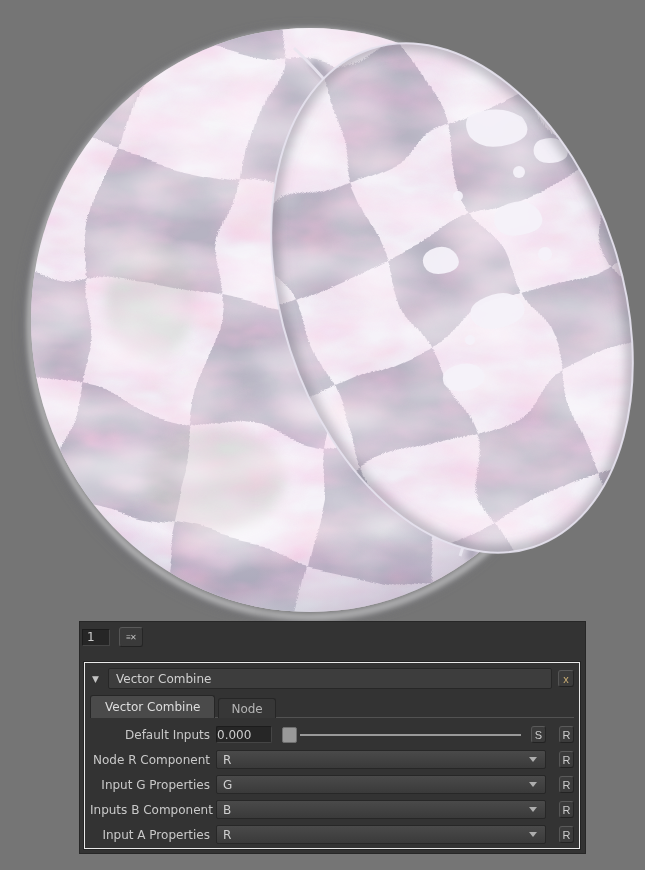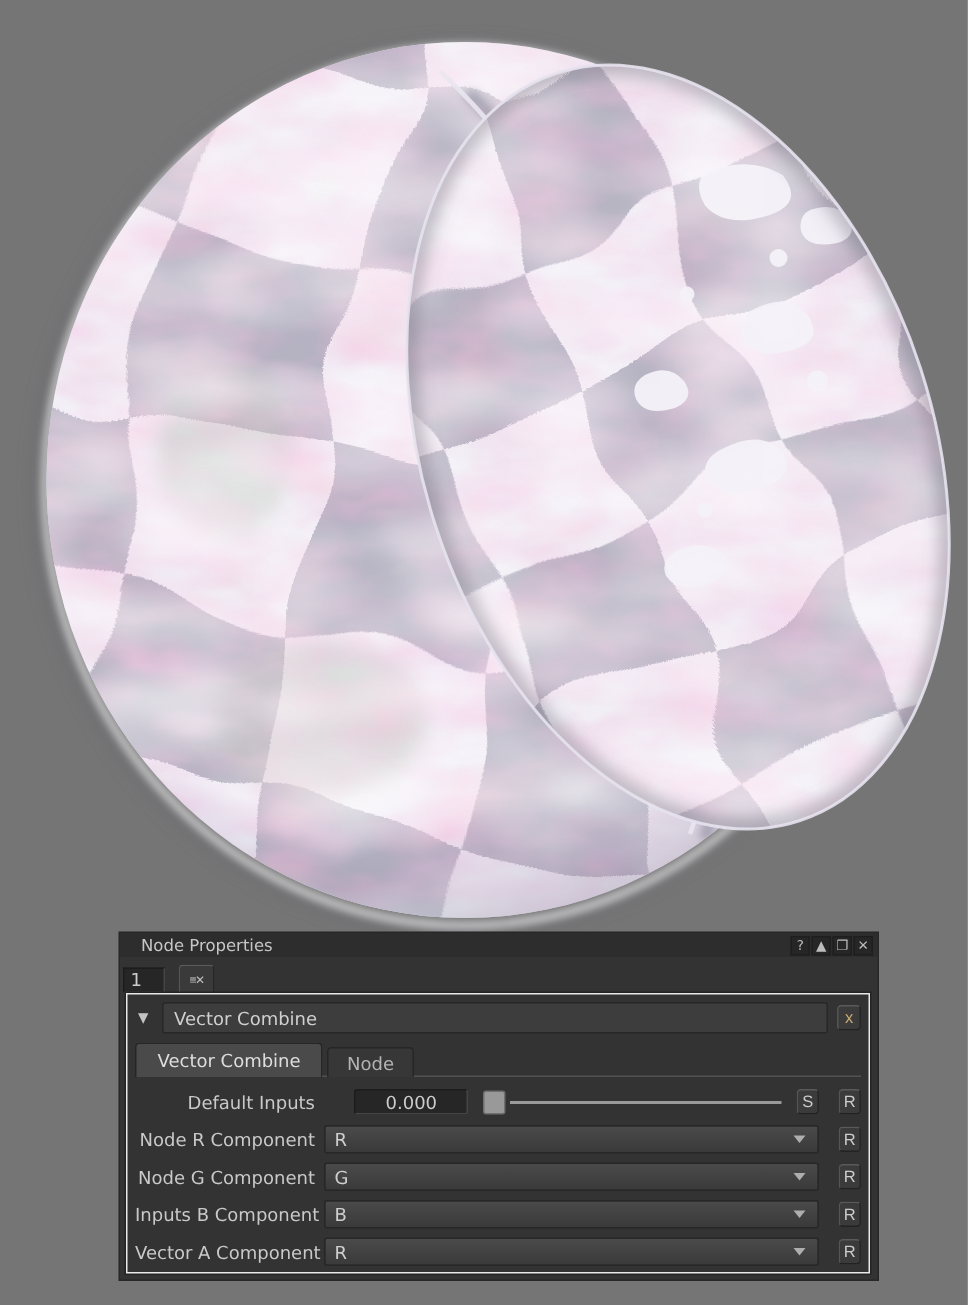--- a/index.html
+++ b/index.html
@@ -35,21 +35,21 @@
   .tab{border:1px solid #262626;border-bottom:none;border-radius:3px 3px 0 0;
     font-size:12px;display:flex;align-items:center;justify-content:center;}
   .tab.active{background:#4a4a4a;color:#dedede;height:22px;padding:0 14px;margin-bottom:-1px;}
   .tab.inactive{background:#373737;color:#b4b4b4;height:19px;padding:0 12px;margin:0 0 -1px 3px;}
   .tab-content{margin:0 5px;border-top:1px solid #525252;padding:7px 0 0 0;
     display:flex;flex-direction:column;gap:6px;}
   .prow{display:flex;align-items:center;height:19px;}
   .plabel{width:120px;text-align:right;margin-right:6px;color:#c9c9c9;white-space:nowrap;}
   .pfield{width:54px;height:15px;background:#262626;border:1px solid #1c1c1c;
     border-bottom-color:#454545;border-right-color:#454545;border-radius:2px;
-    color:#cccccc;display:flex;align-items:center;padding-left:20px;margin-left:20px;}
+    color:#cccccc;display:flex;align-items:center;padding-left:0;}
   .slider-zone{flex:1;display:flex;align-items:center;margin:0 10px;}
   .slider-handle{width:13px;height:14px;background:#999999;border:1px solid #6f6f6f;border-radius:2px;}
   .slider-groove{flex:1;height:2px;background:#9a9a9a;margin-left:3px;}
   .dropdown{flex:1;height:19px;background:linear-gradient(#4a4a4a,#3a3a3a);
     border:1px solid #272727;border-radius:2px;display:flex;align-items:center;
     padding:0 8px 0 6px;color:#cfcfcf;box-sizing:border-box;}
   .dd-arrow{margin-left:auto;width:0;height:0;border:4px solid transparent;
     border-top:5px solid #aeaeae;transform:translateY(2px);}
   .btn-sq{width:15px;height:17px;background:#3b3b3b;border:1px solid;
     border-color:#5a5a5a #262626 #222222 #555555;border-radius:3px;color:#cccccc;
@@ -145,29 +145,20 @@
         <circle cx="458" cy="196" r="5"></circle>
       <circle cx="545" cy="254" r="7"></circle>
         <circle cx="470" cy="340" r="5"></circle>
     </g>
     <ellipse cx="452" cy="298" rx="170" ry="262" transform="rotate(-18 452 298)" fill="none" stroke="#62626e" stroke-opacity="0.45" stroke-width="12" filter="url(#soft6)"></ellipse>
   </g>
   <ellipse cx="452" cy="298" rx="170" ry="262" transform="rotate(-18 452 298)" fill="none" stroke="#e6e2ee" stroke-opacity="0.9" stroke-width="2"></ellipse>
 </svg>
 
 <div class="panel">
-  <div class="titlebar">
-    <span class="title">Node Properties</span>
-    <span class="tb-icons">
-      <span class="tb-icon">?</span>
-      <span class="tb-icon">▲</span>
-      <span class="tb-icon">❐</span>
-      <span class="tb-icon">✕</span>
-    </span>
-  </div>
 
   <div class="panel-toolbar">
     <input class="max-panels" value="1" style="">
     <button class="clear-btn">
       <span>≡✕</span>
     </button>
   </div>
 
   <div class="node-frame">
     <div class="node-header">
@@ -197,39 +188,39 @@
       <div class="prow">
         <span class="plabel">Node R Component</span>
         <div class="dropdown">
           <span>R</span>
           <span class="dd-arrow"></span>
         </div>
         <button class="btn-sq rbtn">R</button>
       </div>
 
       <div class="prow">
-        <span class="plabel">Node G Component</span>
+        <span class="plabel">Input G Properties</span>
         <div class="dropdown">
           <span>G</span>
           <span class="dd-arrow"></span>
         </div>
         <button class="btn-sq rbtn">R</button>
       </div>
 
       <div class="prow">
         <span class="plabel">Inputs B Component</span>
         <div class="dropdown">
           <span>B</span>
           <span class="dd-arrow"></span>
         </div>
         <button class="btn-sq rbtn">R</button>
       </div>
 
       <div class="prow">
-        <span class="plabel">Vector A Component</span>
+        <span class="plabel">Input A Properties</span>
         <div class="dropdown">
           <span>R</span>
           <span class="dd-arrow"></span>
         </div>
         <button class="btn-sq rbtn">R</button>
       </div>
 
     </div>
   </div>
 </div>

